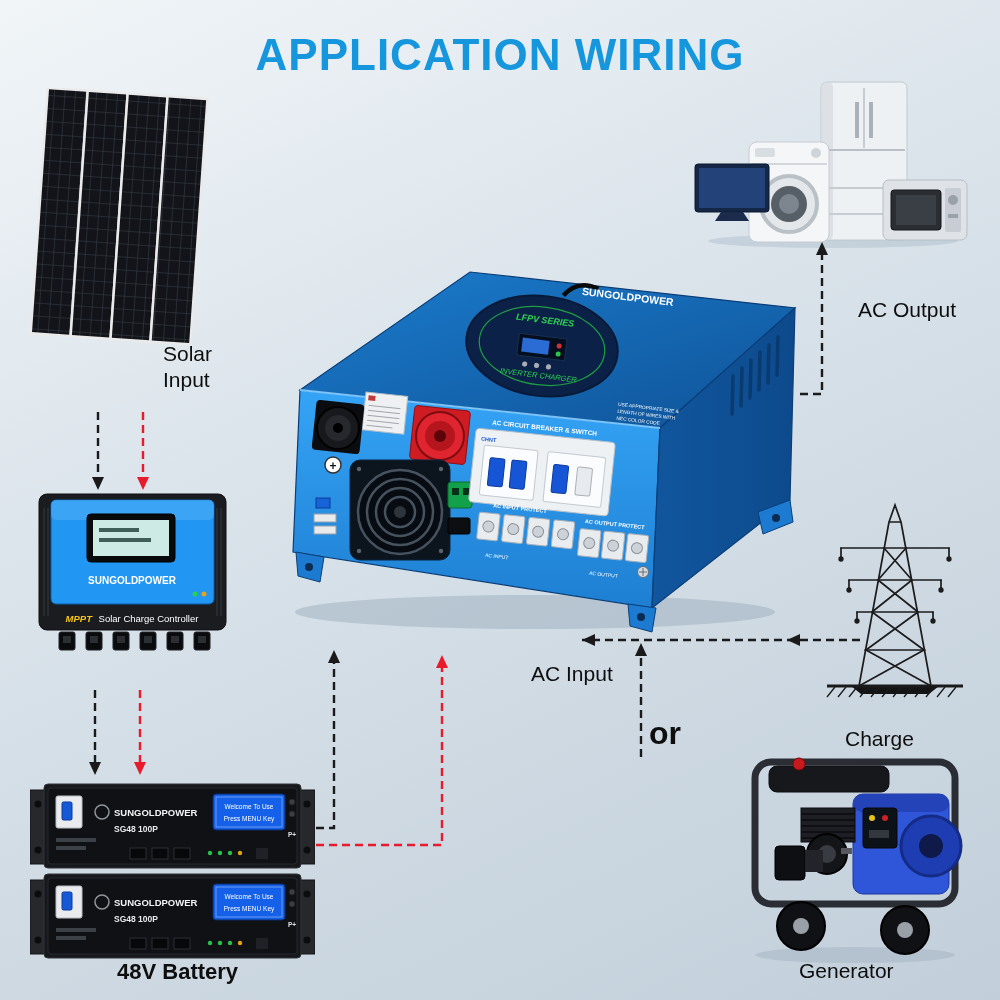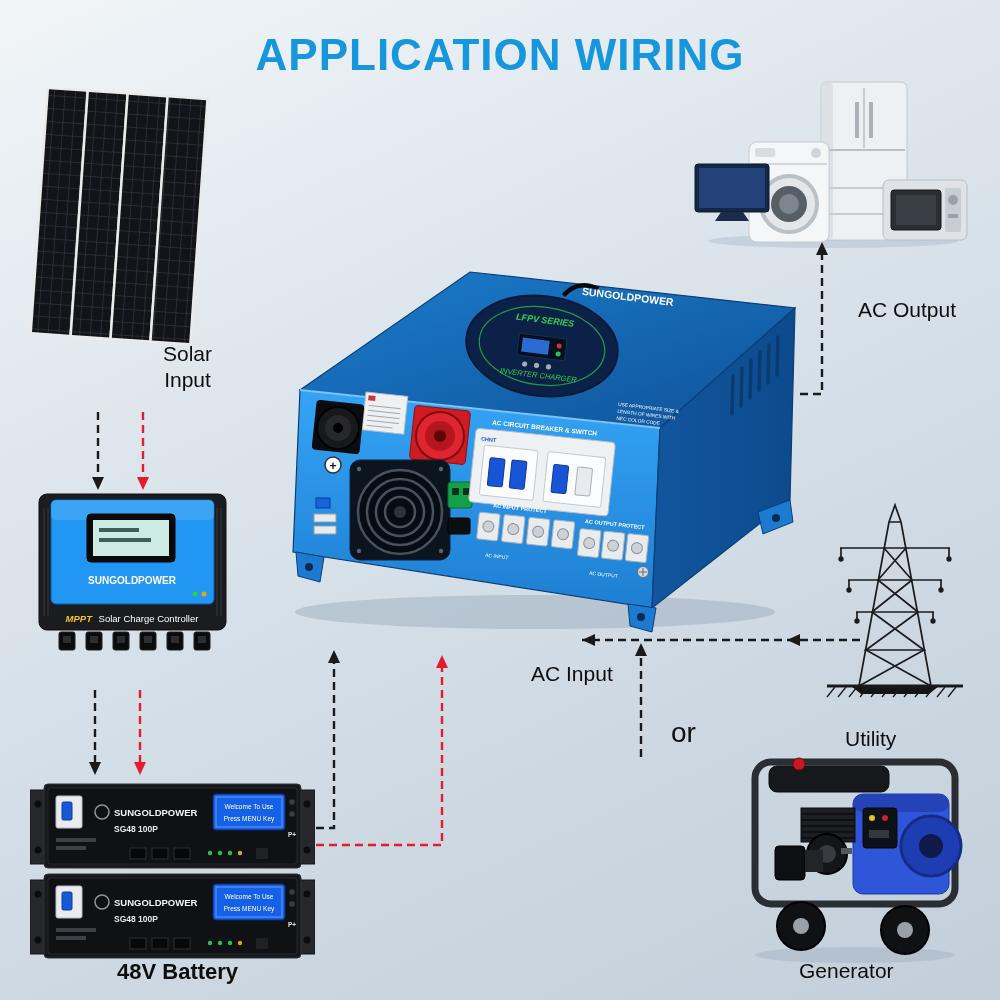--- a/index.html
+++ b/index.html
@@ -12,25 +12,25 @@
   .lbl{position:absolute;color:#0e0e0e;font-size:21px;font-weight:500;line-height:26px;white-space:nowrap;}
   #solar{left:28px;top:88px;}
   #appliances{left:693px;top:78px;}
   #inverter{left:280px;top:260px;}
   #mppt{left:35px;top:488px;}
   #utility{left:815px;top:500px;}
   #generator{left:735px;top:750px;}
   #battery1{left:30px;top:782px;}
   #battery2{left:30px;top:872px;}
   #arrows{left:0;top:0;}
-  #lbl-solar{left:163px;top:341px;text-align:center;}
+  #lbl-solar{left:163px;top:341px;}
   #lbl-acout{left:858px;top:297px;}
   #lbl-mppt{left:152px;top:652px;}
   #lbl-acin{left:531px;top:661px;}
-  #lbl-or{left:671px;top:720px;font-size:28px;font-weight:400;}
+  #lbl-or{left:649px;top:720px;font-size:32px;font-weight:700;}
   #lbl-utility{left:845px;top:726px;}
   #lbl-gen{left:799px;top:958px;}
   #lbl-batt{left:117px;top:959px;font-weight:700;font-size:22px;text-align:center;}
   svg{display:block;font-family:"Liberation Sans","DejaVu Sans",sans-serif;}
   .bk{stroke:#1a1a1a;stroke-width:2.4;fill:none;stroke-dasharray:8 5;}
   .rd{stroke:#e81b2d;stroke-width:2.4;fill:none;stroke-dasharray:8 5;}
   .hbk{fill:#1a1a1a;stroke:none;}
   .hrd{fill:#e81b2d;stroke:none;}
 </style>
 </head>
@@ -437,17 +437,17 @@
     </g>
   </svg>
 
   <div class="lbl" id="lbl-solar">
     <div>Solar</div>
     <div>Input</div>
   </div>
   <div class="lbl" id="lbl-acout">AC Output</div>
   <div class="lbl" id="lbl-acin">AC Input</div>
   <div class="lbl" id="lbl-or">or</div>
-  <div class="lbl" id="lbl-utility">Utility</div>
+  <div class="lbl" id="lbl-utility">Charge</div>
   <div class="lbl" id="lbl-gen">Generator</div>
   <div class="lbl" id="lbl-batt">48V Battery</div>
 
 </div>
 
 </body></html>

